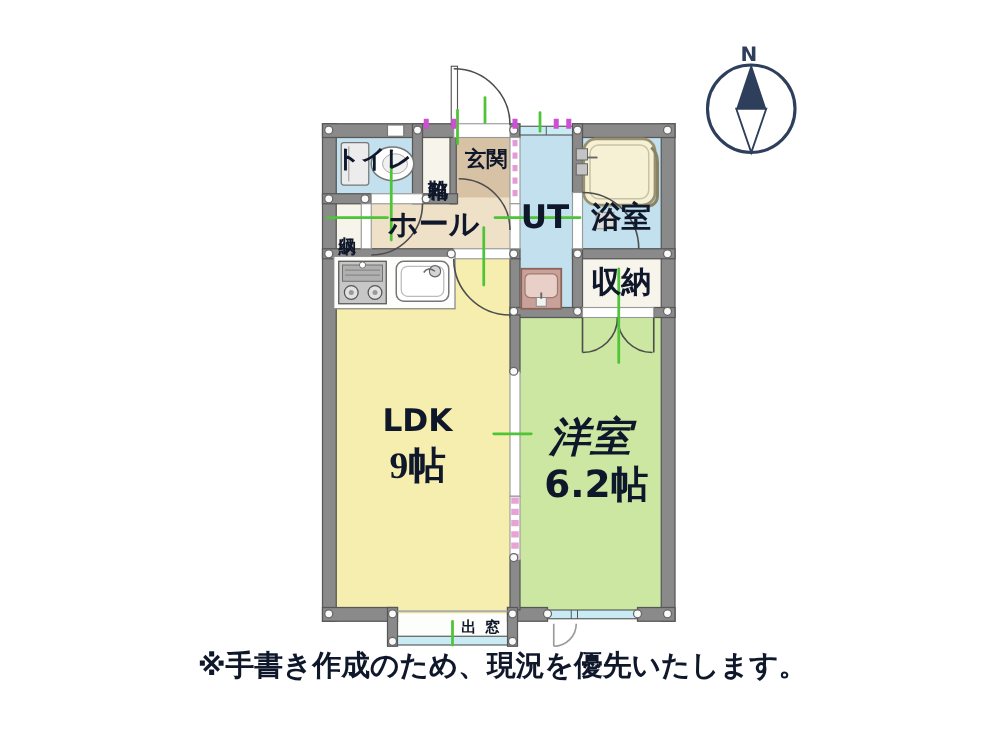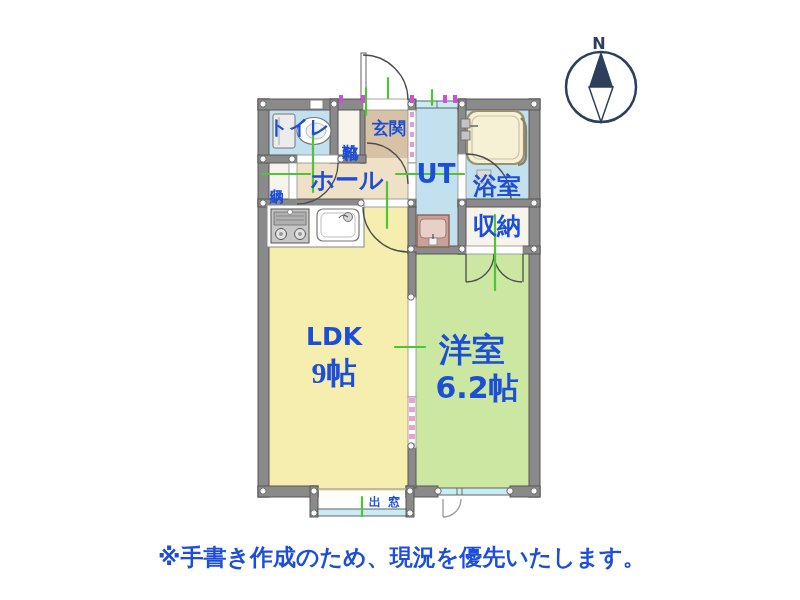--- a/index.html
+++ b/index.html
@@ -1,19 +1,19 @@
 <!DOCTYPE html>
 <html><head>
 <meta charset="utf-8">
 <style>
   html,body{margin:0;padding:0;background:#fff;}
   .stage{position:relative;width:800px;height:600px;background:#ffffff;overflow:hidden;
          font-family:"DejaVu Sans",sans-serif;}
   .stage svg{position:absolute;left:0;top:0;}
-  .label{position:absolute;transform:translate(-50%,-50%);color:#1d4ed8;font-weight:700;
+  .label{position:absolute;transform:translate(-50%,-50%);color:#0f172a;font-weight:700;
          white-space:nowrap;line-height:1.04;text-align:center;}
   .v{writing-mode:vertical-rl;text-orientation:upright;letter-spacing:1px;}
   .navy{color:#2e3f5c;}
 </style>
 </head>
 <body>
 
 <div class="stage">
 <svg width="800" height="600" viewBox="0 0 800 600">
 
@@ -203,23 +203,23 @@
 </svg>
 
 <div class="label navy" style="left:599px;top:44px;font-size:16px;">N</div>
 
 <div class="label" style="left:299px;top:127px;font-size:20px;">トイレ</div>
 <div class="label v" style="left:350px;top:132px;font-size:16px;">靴箱</div>
 <div class="label" style="left:389px;top:129px;font-size:17px;">玄関</div>
 <div class="label v" style="left:277px;top:179px;font-size:14px;">収納</div>
 <div class="label" style="left:347px;top:180px;font-size:24px;">ホール</div>
 <div class="label" style="left:436px;top:175px;font-size:26px;">UT</div>
-<div class="label" style="left:497px;top:174px;font-size:24px;margin-top:12px;">浴室</div>
+<div class="label" style="left:497px;top:174px;font-size:24px;">浴室</div>
 <div class="label" style="left:497px;top:226px;font-size:24px;">収納</div>
 
 <div class="label" style="left:334px;top:337px;font-size:25px;">LDK</div>
 <div class="label" style="left:334px;top:373px;font-size:30px;font-family:Liberation Serif, serif;">9帖</div>
-<div class="label" style="left:472px;top:350px;font-size:33px;">洋室</div>
+<div class="label" style="left:472px;top:350px;font-size:33px;font-style:italic;">洋室</div>
 <div class="label" style="left:477px;top:388px;font-size:30px;">6.2帖</div>
 <div class="label" style="left:363px;top:502px;font-size:12px;letter-spacing:7px;margin-left:25px;">出窓</div>
 
-<div class="label" style="left:402px;top:558px;font-size:23px;">※手書き作成のため、現況を優先いたします。</div>
+<div class="label" style="left:402px;top:534px;font-size:23px;">※手書き作成のため、現況を優先いたします。</div>
 </div>
 
 </body></html>

